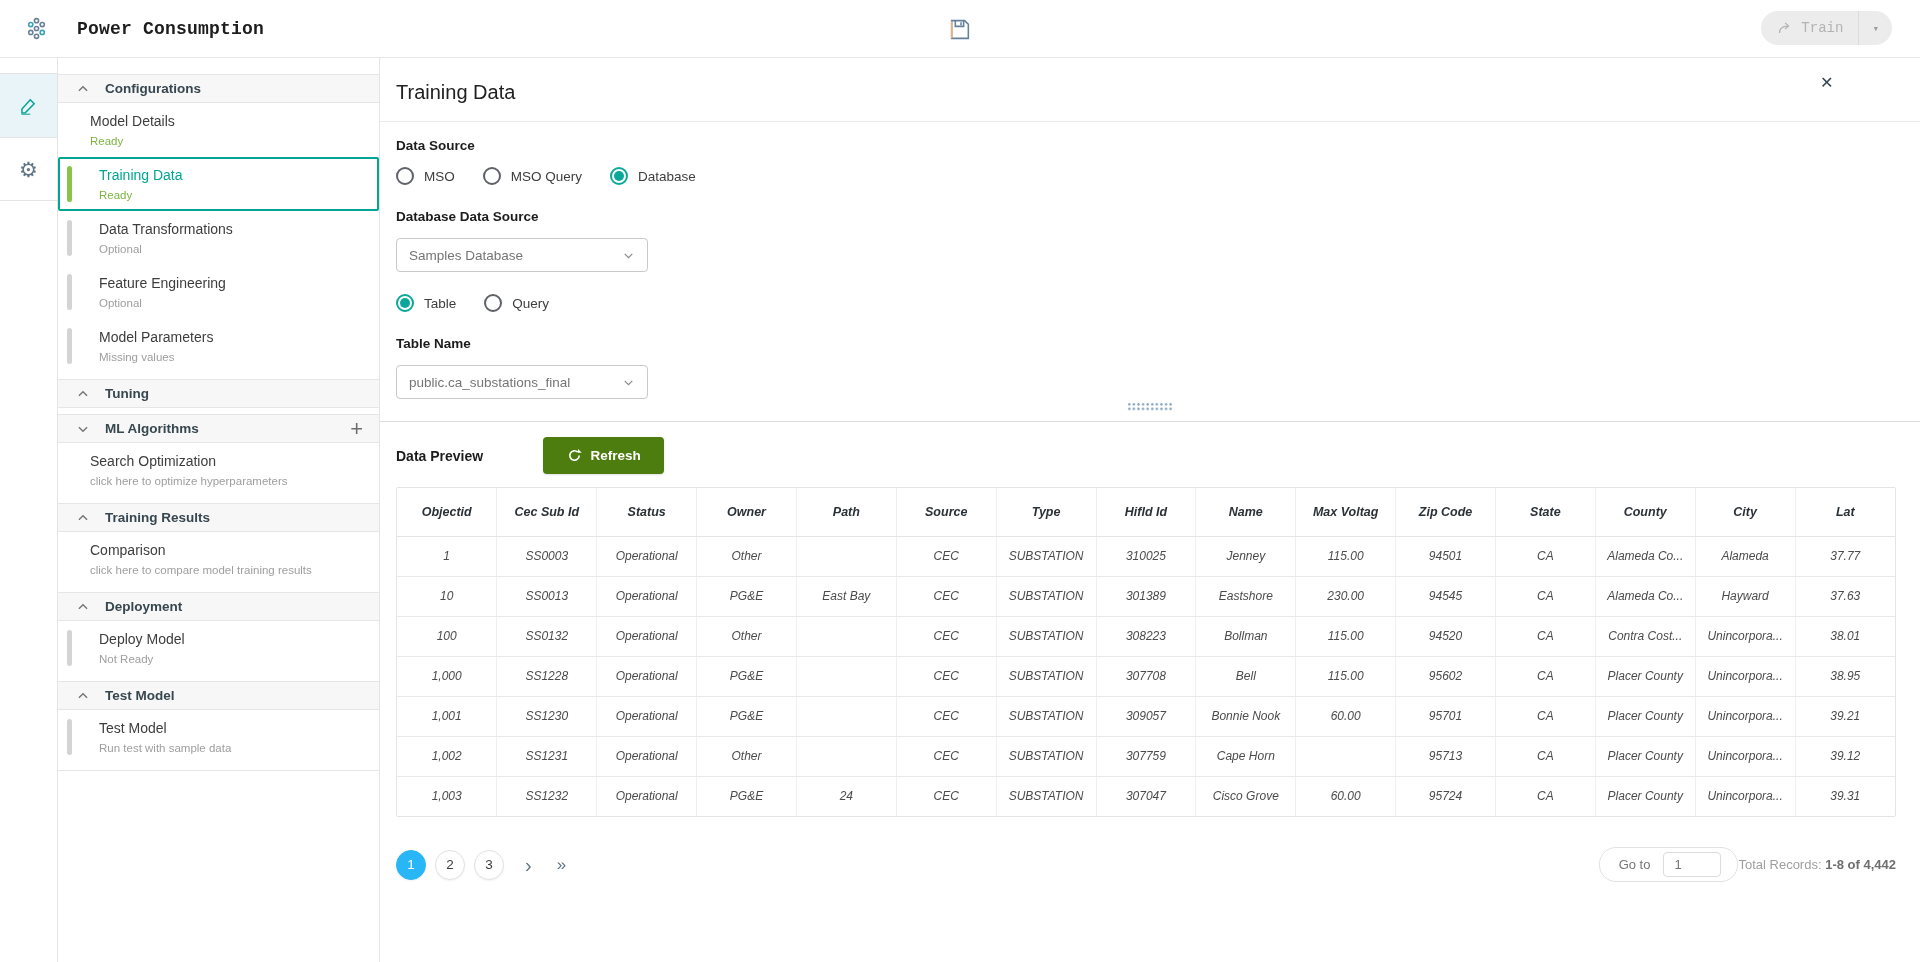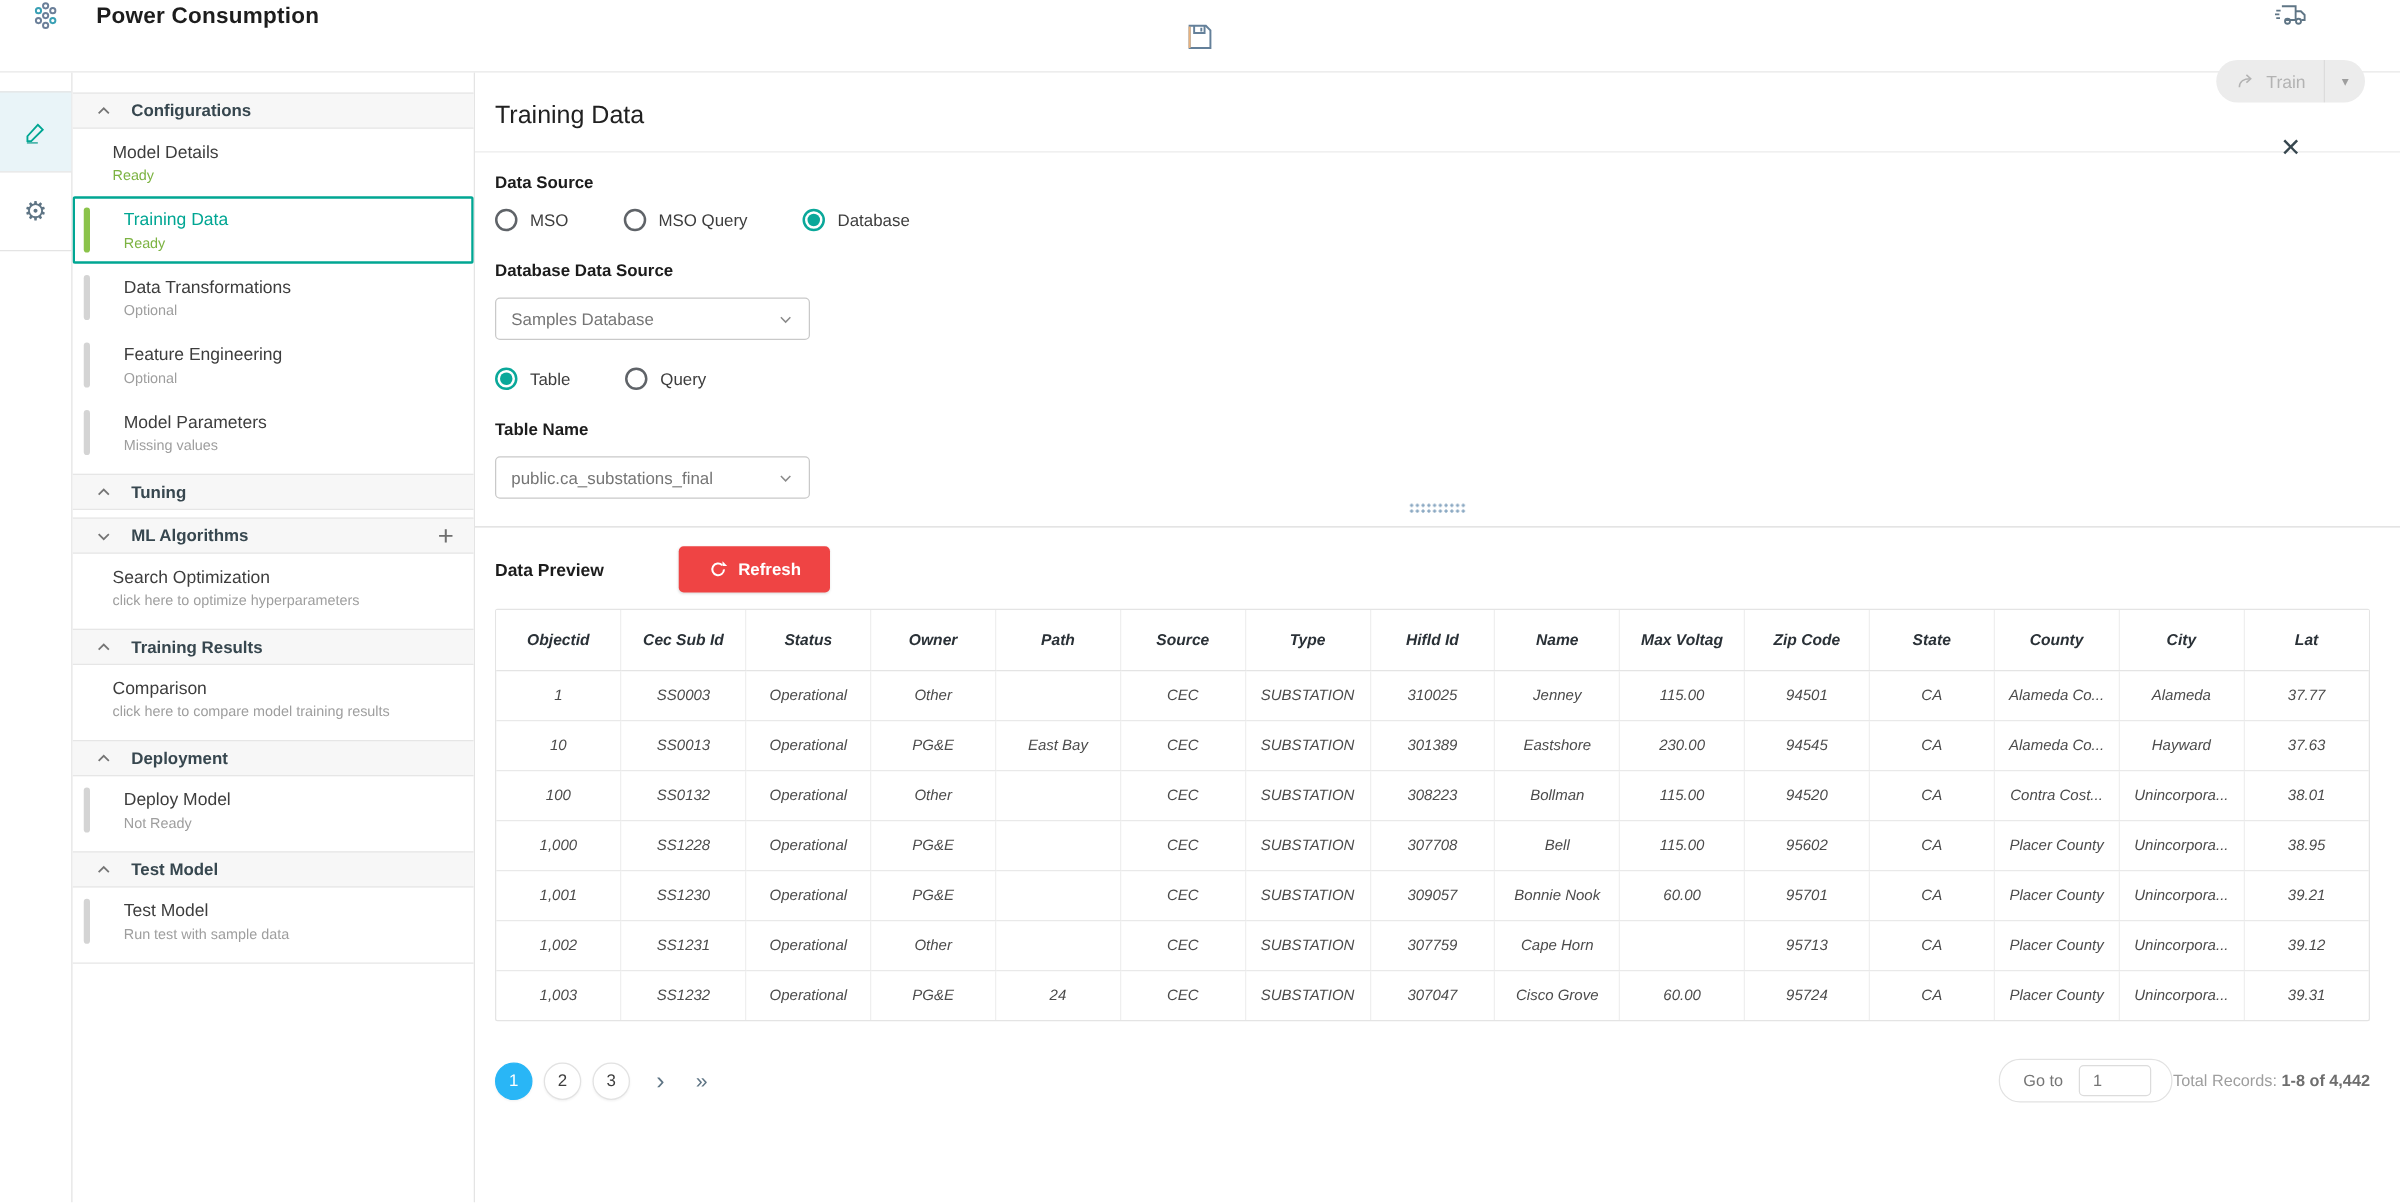--- a/index.html
+++ b/index.html
@@ -1,20 +1,20 @@
 <!DOCTYPE html>
 <html><head>
 <meta charset="utf-8">
 <style>
 * { margin:0; padding:0; box-sizing:border-box; }
 html,body { width:1920px; height:962px; overflow:hidden; background:#fff;
   font-family:"Liberation Sans","DejaVu Sans",sans-serif; color:#333; }
 
 
-.topbar { height:58px; display:flex; align-items:flex-start; border-bottom:1px solid #e8e8e8; padding:0 28px 0 24px; position:relative; }
+.topbar { height:58px; display:flex; align-items:center; border-bottom:1px solid #e8e8e8; padding:0 28px 0 24px; position:relative;font-family:Liberation Mono, monospace; }
 .tb-left { display:flex; align-items:center; gap:28px; }
 .tb-title { font-size:18px; font-weight:700; color:#1d1d1d; letter-spacing:.2px; }
 .tb-center { position:absolute; left:50%; transform:translateX(-50%); top:0; height:58px; display:flex; align-items:center; }
 .tb-right { margin-left:auto; display:flex; align-items:center; gap:24px;flex-direction:column; }
 .icon-btn { display:inline-flex; align-items:center; justify-content:center; cursor:pointer; background:none; border:none; }
 .train-group { display:flex; align-items:stretch; background:#ececec; border-radius:18px; overflow:hidden; height:34px; }
 .train-main { display:flex; align-items:center; gap:9px; padding:0 15px 0 16px; color:#b3b3b3; font-size:14px; font-weight:500; border:none; background:transparent; cursor:default; font-family:inherit; }
 .train-split { width:1px; background:#dcdcdc; }
 .train-caret { display:flex; align-items:center; padding:0 13px; color:#9e9e9e; font-size:11px; cursor:pointer; }
 .close-x { font-size:20px; color:#37474f; cursor:pointer; }
@@ -44,35 +44,35 @@
 .sb-item.selected .sb-label { color:#00a693; }
 .sb-sub { font-size:11.5px; margin-top:6px; color:#9e9e9e; }
 .sb-sub.green { color:#7cb342; }
 .sb-end { border-top:1px solid #e6e6e6; margin-top:6px; }
 
 
 .main { flex:1; display:flex; flex-direction:column; min-width:0; }
 .main-title { font-size:20px; font-weight:500; color:#212121; padding:23px 24px 17px 16px; border-bottom:1px solid #ececec; }
 .form { padding:16px 12px 0 16px; }
 .f-label { font-size:13.5px; font-weight:700; color:#1c1c1c; margin-bottom:14px; }
-.radio-row { display:flex; align-items:center; gap:44px; margin-bottom:24px; }
+.radio-row { display:flex; align-items:center; gap:28px; margin-bottom:24px; }
 .radio { display:flex; align-items:center; gap:10px; cursor:pointer; }
 .rdot { width:18px; height:18px; border-radius:50%; border:2px solid #5f6368; position:relative; flex:none; }
 .rdot.sel { border-color:#0aa89a; }
 .rdot.sel::after { content:""; position:absolute; inset:2px; background:#0aa89a; border-radius:50%; }
 .rlabel { font-size:13.5px; color:#3d3d3d; }
 .select { width:252px; height:34px; border:1px solid #c9c9c9; border-radius:4px; display:flex; align-items:center; justify-content:space-between; padding:0 12px; color:#757575; font-size:13.5px; margin-bottom:22px; cursor:pointer; background:#fff; }
 
 
 .divider { position:relative; border-bottom:1px solid #dcdcdc; }
 .drag-handle { position:absolute; left:50%; bottom:10px; transform:translateX(-50%); width:46px; height:9px;
   background-image:radial-gradient(circle,#8aa8c2 1.1px,transparent 1.4px); background-size:4.6px 4.6px; cursor:row-resize; }
 .preview-head { display:flex; align-items:center; padding:15px 24px 13px 16px; gap:60px; }
 .preview-label { font-size:14px; font-weight:700; color:#1c1c1c; }
-.refresh-btn { background:#ef4444; color:#fff; border:none; border-radius:4px; height:37px; width:121px; display:flex; align-items:center; justify-content:center; gap:9px; font-size:13.5px; font-weight:700; cursor:pointer; font-family:inherit; box-shadow:0 1px 2px rgba(0,0,0,.12); }
+.refresh-btn { background:#4d7c0f; color:#fff; border:none; border-radius:4px; height:37px; width:121px; display:flex; align-items:center; justify-content:center; gap:9px; font-size:13.5px; font-weight:700; cursor:pointer; font-family:inherit; box-shadow:0 1px 2px rgba(0,0,0,.12); }
 
 
 .table-wrap { margin:0 24px 0 16px; border:1px solid #e4e4e4; border-radius:2px;font-style:italic; }
 table.grid { width:100%; border-collapse:collapse; table-layout:fixed; }
 .grid th { height:48px; font-size:12.5px; font-weight:700; color:#2a3137; border-right:1px solid #efefef; border-bottom:1px solid #e4e4e4; text-align:center; padding:0 4px; overflow:hidden; white-space:nowrap; background:#fff; }
 .grid td { height:40px; font-size:12px; color:#4b4b4b; border-right:1px solid #efefef; border-bottom:1px solid #e9e9e9; text-align:center; padding:0 4px; overflow:hidden; white-space:nowrap; }
 .grid th:last-child,.grid td:last-child { border-right:none; }
 .grid tr:last-child td { border-bottom:none; }
 
 

